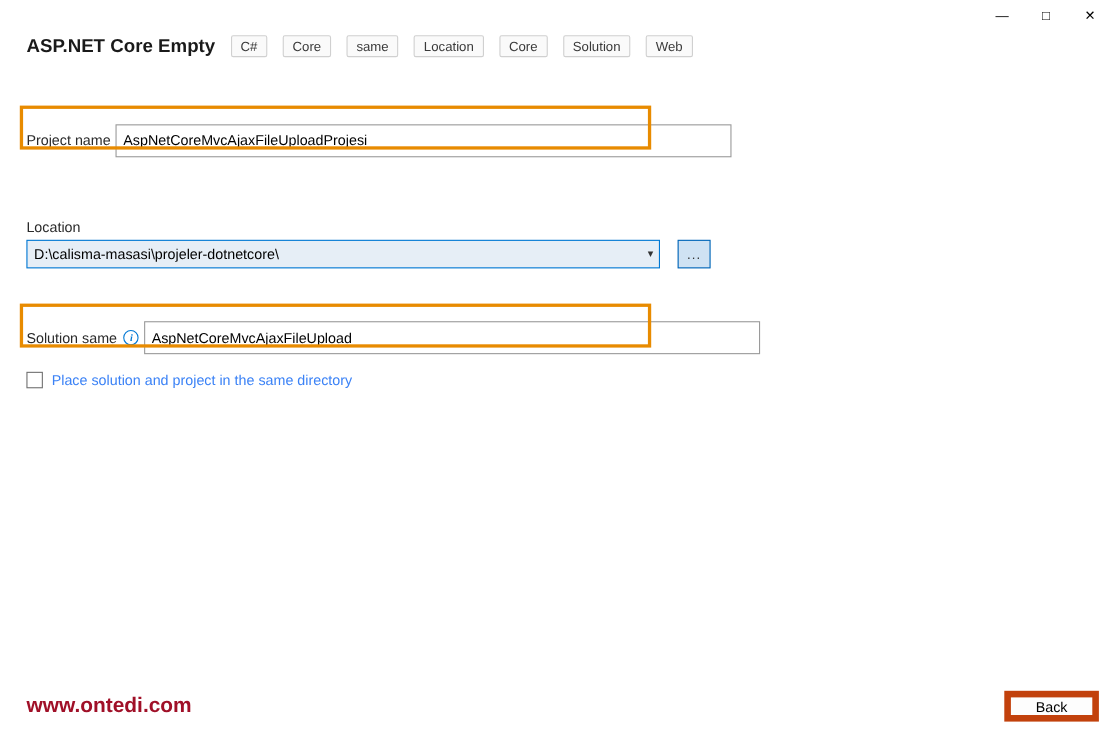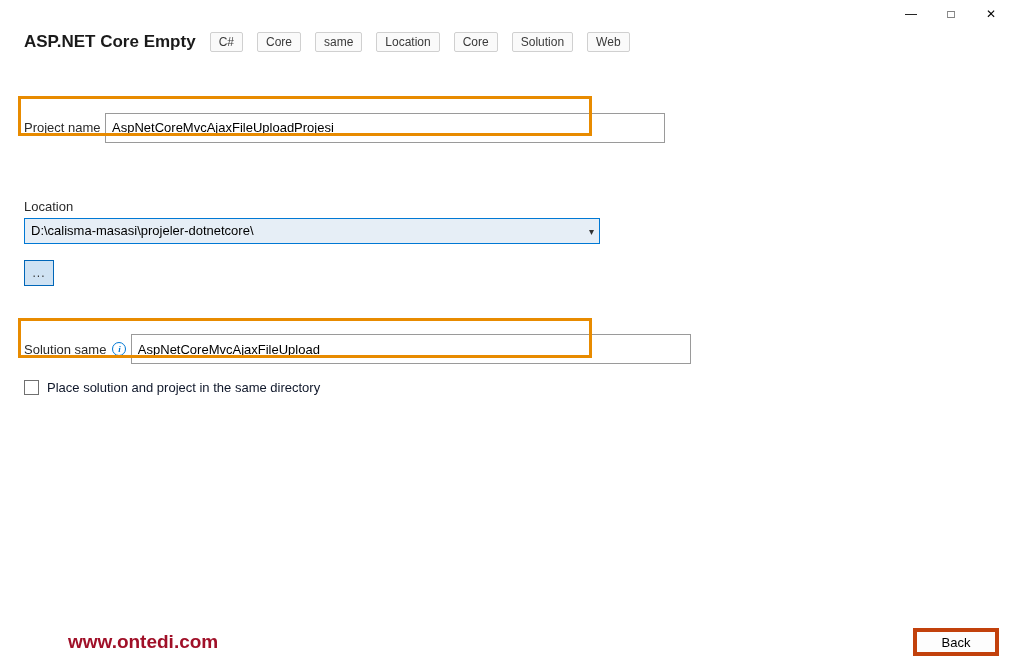--- a/index.html
+++ b/index.html
@@ -107,22 +107,22 @@
       height: 40px;
     }
     .hl2 {
       left: -6px;
       top: 16px;
       width: 574px;
       height: 40px;
     }
     .location-row {
       display: flex;
+      align-items: center;
       gap: 16px;
-      flex-direction: column;
     }
     .combo {
       position: relative;
       width: 576px;
     }
     .combo-input {
       width: 100%;
       height: 26px;
       border: 1px solid #0078d4;
       background: #e6eef6;
@@ -157,47 +157,46 @@
     }
     .checkbox {
       width: 15px;
       height: 15px;
       border: 1px solid #707070;
       background: #fff;
       cursor: pointer;
     }
     .checkbox-label {
       font-size: 13px;
-      color: #0f172a;
+      color: #3b82f6;
     }
     .footer {
       position: absolute;
       bottom: 14px;
       left: 24px;
       right: 12px;
       display: flex;
       align-items: center;
       justify-content: space-between;
-      margin-left: 44px;
     }
     .watermark {
       font-size: 19px;
       font-weight: 700;
       color: #a01028;
       font-family: "Segoe UI", sans-serif;
     }
     .buttons {
       display: flex;
       gap: 10px;
       align-items: center;
     }
     .btn {
       width: 86px;
       height: 28px;
-      border: 4px solid #c2410c;
+      border: 6px solid #c2410c;
       background: #fdfdfd;
       font-size: 13px;
       cursor: pointer;
       font-family: inherit;
     }
     .next-wrap {
       position: relative;
       padding: 4px;
     }
     .next-highlight {

